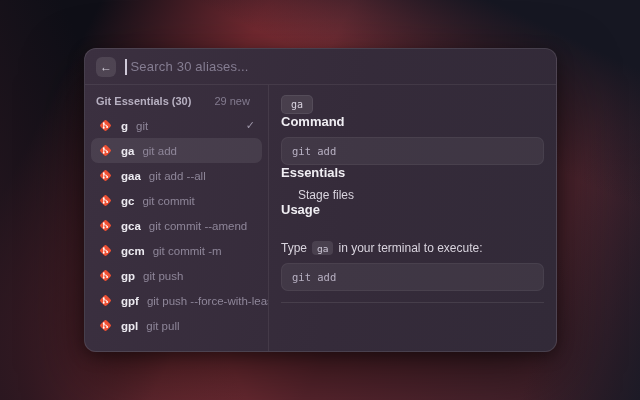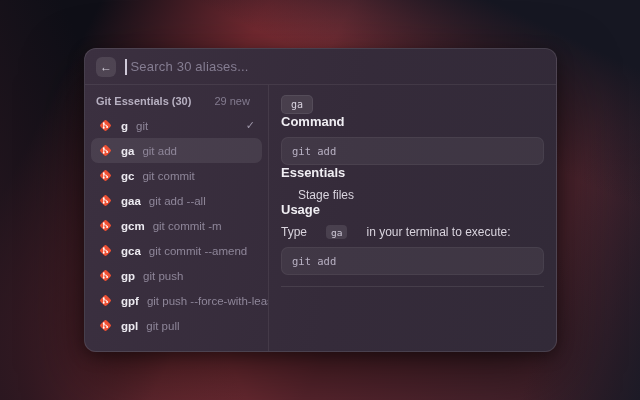--- a/index.html
+++ b/index.html
@@ -53,21 +53,21 @@
   
   .detail-pane { flex:1; padding:9px 12px 0 12px; overflow:hidden; }
   .alias-badge { display:inline-block; font-family:"DejaVu Sans Mono", monospace;
     font-size:10px; color:#d9d4e0; background:rgba(255,255,255,0.09);
     border:1px solid rgba(255,255,255,0.07); border-radius:5px; padding:3px 9px; }
   .detail-heading { font-size:13px; font-weight:bold; color:#f0eef3; }
   .code-block { margin-top:8px; background:rgba(255,255,255,0.06);
     border:1px solid rgba(255,255,255,0.05); border-radius:7px; padding:7px 10px;
     font-family:"DejaVu Sans Mono", monospace; font-size:10.5px; color:#b8b1c3; }
   .detail-text { font-size:12px; color:#d9d4de; margin-top:8px;margin-left:17px; }
-  .usage-line { font-size:12px; color:#d9d4de; margin-top:8px; display:flex; align-items:flex-start; gap:19px; }
+  .usage-line { font-size:12px; color:#d9d4de; margin-top:24px; display:flex; align-items:flex-start; gap:5px; }
   .inline-code { font-family:"DejaVu Sans Mono", monospace; font-size:9.5px; color:#cfc9d8;
     background:rgba(255,255,255,0.10); border-radius:4px; padding:1.5px 5px; }
   .detail-divider { height:1px; background:rgba(255,255,255,0.09); margin:11px 0 8px 0; }
 
   
   .status-bar { height:24px; flex:0 0 24px; display:flex; align-items:center; gap:7px;
     padding:0 9px; border-top:1px solid rgba(255,255,255,0.08); background:rgba(255,255,255,0.02); }
   .app-icon { width:15px; height:15px; flex:0 0 15px; }
   .app-name { font-size:11.5px; color:#b5aec0; }
   .sb-spacer { flex:1; }
@@ -127,61 +127,61 @@
   </div>
           <div class="alias-row">
     <svg class="git-icon" viewBox="0 0 24 24">
       <rect x="5" y="5" width="14" height="14" rx="3" transform="rotate(45 12 12)" fill="#f05033"></rect>
       <path d="M9.2 9.5 V14.3" stroke="#fff" stroke-width="1.5" fill="none"></path>
       <path d="M9.2 9.5 C9.2 12.2 14.6 10.4 14.6 13.2" stroke="#fff" stroke-width="1.5" fill="none"></path>
       <circle cx="9.2" cy="8.2" r="1.55" fill="#fff"></circle>
       <circle cx="9.2" cy="15.7" r="1.55" fill="#fff"></circle>
       <circle cx="14.6" cy="14.5" r="1.55" fill="#fff"></circle>
     </svg>
+    <span class="alias-name">gaa</span>
+    <span class="alias-cmd">git add --all</span>
+
+  </div>
+          <div class="alias-row">
+    <svg class="git-icon" viewBox="0 0 24 24">
+      <rect x="5" y="5" width="14" height="14" rx="3" transform="rotate(45 12 12)" fill="#f05033"></rect>
+      <path d="M9.2 9.5 V14.3" stroke="#fff" stroke-width="1.5" fill="none"></path>
+      <path d="M9.2 9.5 C9.2 12.2 14.6 10.4 14.6 13.2" stroke="#fff" stroke-width="1.5" fill="none"></path>
+      <circle cx="9.2" cy="8.2" r="1.55" fill="#fff"></circle>
+      <circle cx="9.2" cy="15.7" r="1.55" fill="#fff"></circle>
+      <circle cx="14.6" cy="14.5" r="1.55" fill="#fff"></circle>
+    </svg>
     <span class="alias-name">gc</span>
     <span class="alias-cmd">git commit</span>
 
   </div>
           <div class="alias-row">
     <svg class="git-icon" viewBox="0 0 24 24">
       <rect x="5" y="5" width="14" height="14" rx="3" transform="rotate(45 12 12)" fill="#f05033"></rect>
       <path d="M9.2 9.5 V14.3" stroke="#fff" stroke-width="1.5" fill="none"></path>
       <path d="M9.2 9.5 C9.2 12.2 14.6 10.4 14.6 13.2" stroke="#fff" stroke-width="1.5" fill="none"></path>
       <circle cx="9.2" cy="8.2" r="1.55" fill="#fff"></circle>
       <circle cx="9.2" cy="15.7" r="1.55" fill="#fff"></circle>
       <circle cx="14.6" cy="14.5" r="1.55" fill="#fff"></circle>
     </svg>
-    <span class="alias-name">gaa</span>
-    <span class="alias-cmd">git add --all</span>
+    <span class="alias-name">gca</span>
+    <span class="alias-cmd">git commit --amend</span>
 
   </div>
           <div class="alias-row">
     <svg class="git-icon" viewBox="0 0 24 24">
       <rect x="5" y="5" width="14" height="14" rx="3" transform="rotate(45 12 12)" fill="#f05033"></rect>
       <path d="M9.2 9.5 V14.3" stroke="#fff" stroke-width="1.5" fill="none"></path>
       <path d="M9.2 9.5 C9.2 12.2 14.6 10.4 14.6 13.2" stroke="#fff" stroke-width="1.5" fill="none"></path>
       <circle cx="9.2" cy="8.2" r="1.55" fill="#fff"></circle>
       <circle cx="9.2" cy="15.7" r="1.55" fill="#fff"></circle>
       <circle cx="14.6" cy="14.5" r="1.55" fill="#fff"></circle>
     </svg>
     <span class="alias-name">gcm</span>
     <span class="alias-cmd">git commit -m</span>
-
-  </div>
-          <div class="alias-row">
-    <svg class="git-icon" viewBox="0 0 24 24">
-      <rect x="5" y="5" width="14" height="14" rx="3" transform="rotate(45 12 12)" fill="#f05033"></rect>
-      <path d="M9.2 9.5 V14.3" stroke="#fff" stroke-width="1.5" fill="none"></path>
-      <path d="M9.2 9.5 C9.2 12.2 14.6 10.4 14.6 13.2" stroke="#fff" stroke-width="1.5" fill="none"></path>
-      <circle cx="9.2" cy="8.2" r="1.55" fill="#fff"></circle>
-      <circle cx="9.2" cy="15.7" r="1.55" fill="#fff"></circle>
-      <circle cx="14.6" cy="14.5" r="1.55" fill="#fff"></circle>
-    </svg>
-    <span class="alias-name">gca</span>
-    <span class="alias-cmd">git commit --amend</span>
 
   </div>
           <div class="alias-row">
     <svg class="git-icon" viewBox="0 0 24 24">
       <rect x="5" y="5" width="14" height="14" rx="3" transform="rotate(45 12 12)" fill="#f05033"></rect>
       <path d="M9.2 9.5 V14.3" stroke="#fff" stroke-width="1.5" fill="none"></path>
       <path d="M9.2 9.5 C9.2 12.2 14.6 10.4 14.6 13.2" stroke="#fff" stroke-width="1.5" fill="none"></path>
       <circle cx="9.2" cy="8.2" r="1.55" fill="#fff"></circle>
       <circle cx="9.2" cy="15.7" r="1.55" fill="#fff"></circle>
       <circle cx="14.6" cy="14.5" r="1.55" fill="#fff"></circle>

